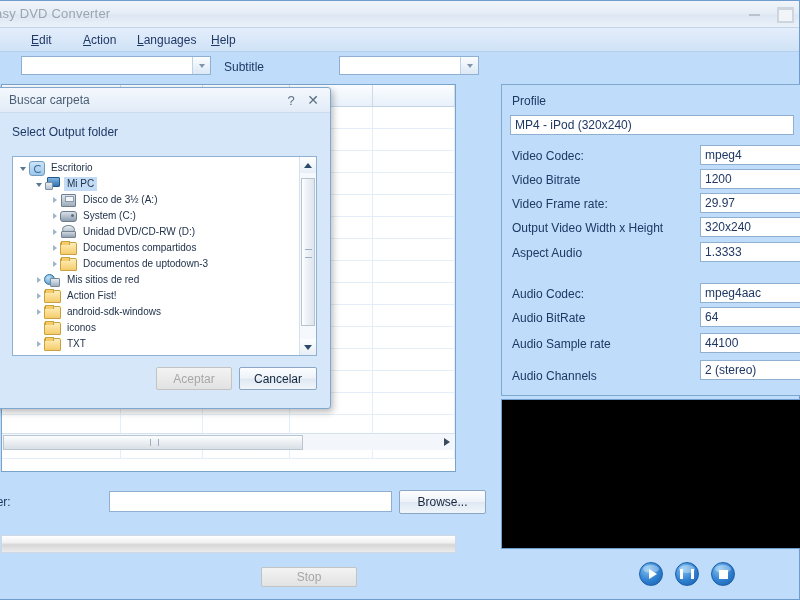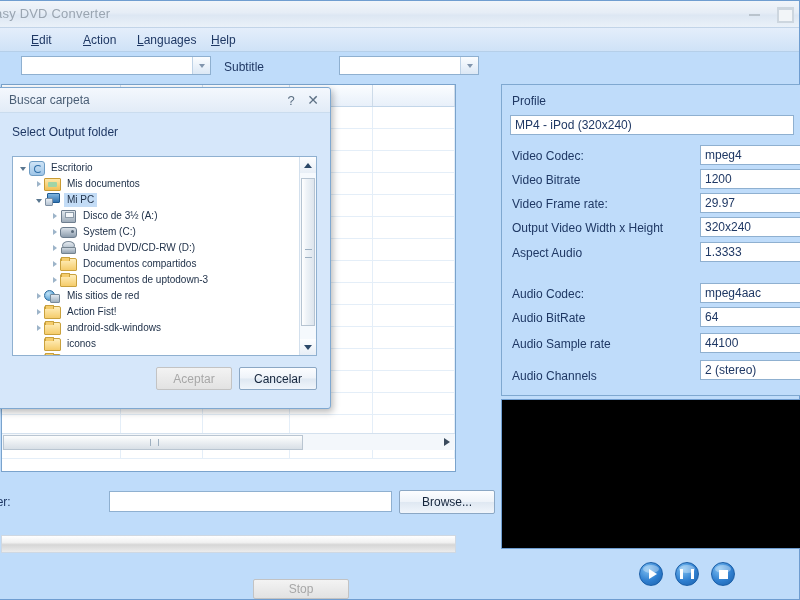--- a/index.html
+++ b/index.html
@@ -111,21 +111,21 @@
     border:1px solid #c3c3c3;color:#a7a7a7;
   }
   
   .progress{
     position:absolute;left:40px;top:534px;width:455px;height:18px;
     background:linear-gradient(to bottom,#ffffff 0%,#f1f1f1 40%,#d6d6d6 55%,#ececec 100%);
     border:1px solid #cfd8e2;box-sizing:border-box;
   }
   
   .convert-btn{position:absolute;left:160px;top:566px;width:118px;height:24px;font-weight:bold;}
-  .stop-btn{position:absolute;left:292px;top:566px;width:96px;height:20px;margin-top:12px;}
+  .stop-btn{position:absolute;left:300px;top:566px;width:96px;height:20px;}
   
   .profile-panel{
     position:absolute;left:540px;top:83px;width:300px;height:312px;
     background:#bfdcfa;border:1px solid #7fa8d0;box-sizing:border-box;
   }
   .pp-label{position:absolute;font-size:12px;color:#1f3864;white-space:nowrap;}
   .pp-field{
     position:absolute;background:#fff;border:1px solid #8fb0d0;box-sizing:border-box;
     height:20px;font-size:12px;color:#1f3864;padding:2px 0 0 4px;overflow:hidden;white-space:nowrap;
   }
@@ -399,21 +399,21 @@
       <div class="hscroll">
         <div class="thumb"></div>
         <div class="rbtn"></div>
       </div>
     </div>
   </div>
 
   <div class="outrow">
     <div class="lbl" style="left:-1px;top:7px">ut Folder:</div>
     <input class="txtbox" style="left: 148px; top: 3px; width: 283px; padding-left: 4px; color: rgb(31, 56, 100); font-family: &quot;Liberation Sans&quot;, sans-serif; font-size: 12px;" value="">
-    <div class="btn" style="position:absolute;left:438px;top:2px;width:96px;height:24px;">Browse...</div>
+    <div class="btn" style="position:absolute;left:438px;top:2px;width:87px;height:24px;">Browse...</div>
   </div>
 
   <div class="progress"></div>
 
   <div class="btn disabled stop-btn">Stop</div>
 
   <div class="profile-panel">
     <div class="pp-label" style="left:10px;top:9px">Profile</div>
     <div class="pp-field" style="left:8px;top:30px;width:284px;">MP4 - iPod (320x240)</div>
 
@@ -470,27 +470,20 @@
     <div class="tree">
       <div class="tree-inner" id="tree-inner">
           <div class="tnode" style="padding-left: 4px;">
             <span class="exp open"></span>
             <span class="ic">
               <span class="ic-desktop"></span>
             </span>
             <span class="nm">Escritorio</span>
           </div>
           <div class="tnode" style="padding-left: 20px;">
-            <span class="exp closed"></span>
-            <span class="ic">
-              <span class="ic-myfolder"></span>
-            </span>
-            <span class="nm">Mis documentos</span>
-          </div>
-          <div class="tnode" style="padding-left: 20px;">
             <span class="exp open"></span>
             <span class="ic">
               <span class="ic-pc"></span>
             </span>
             <span class="nm sel">Mi PC</span>
           </div>
           <div class="tnode" style="padding-left: 36px;">
             <span class="exp closed"></span>
             <span class="ic">
               <span class="ic-floppy"></span>

